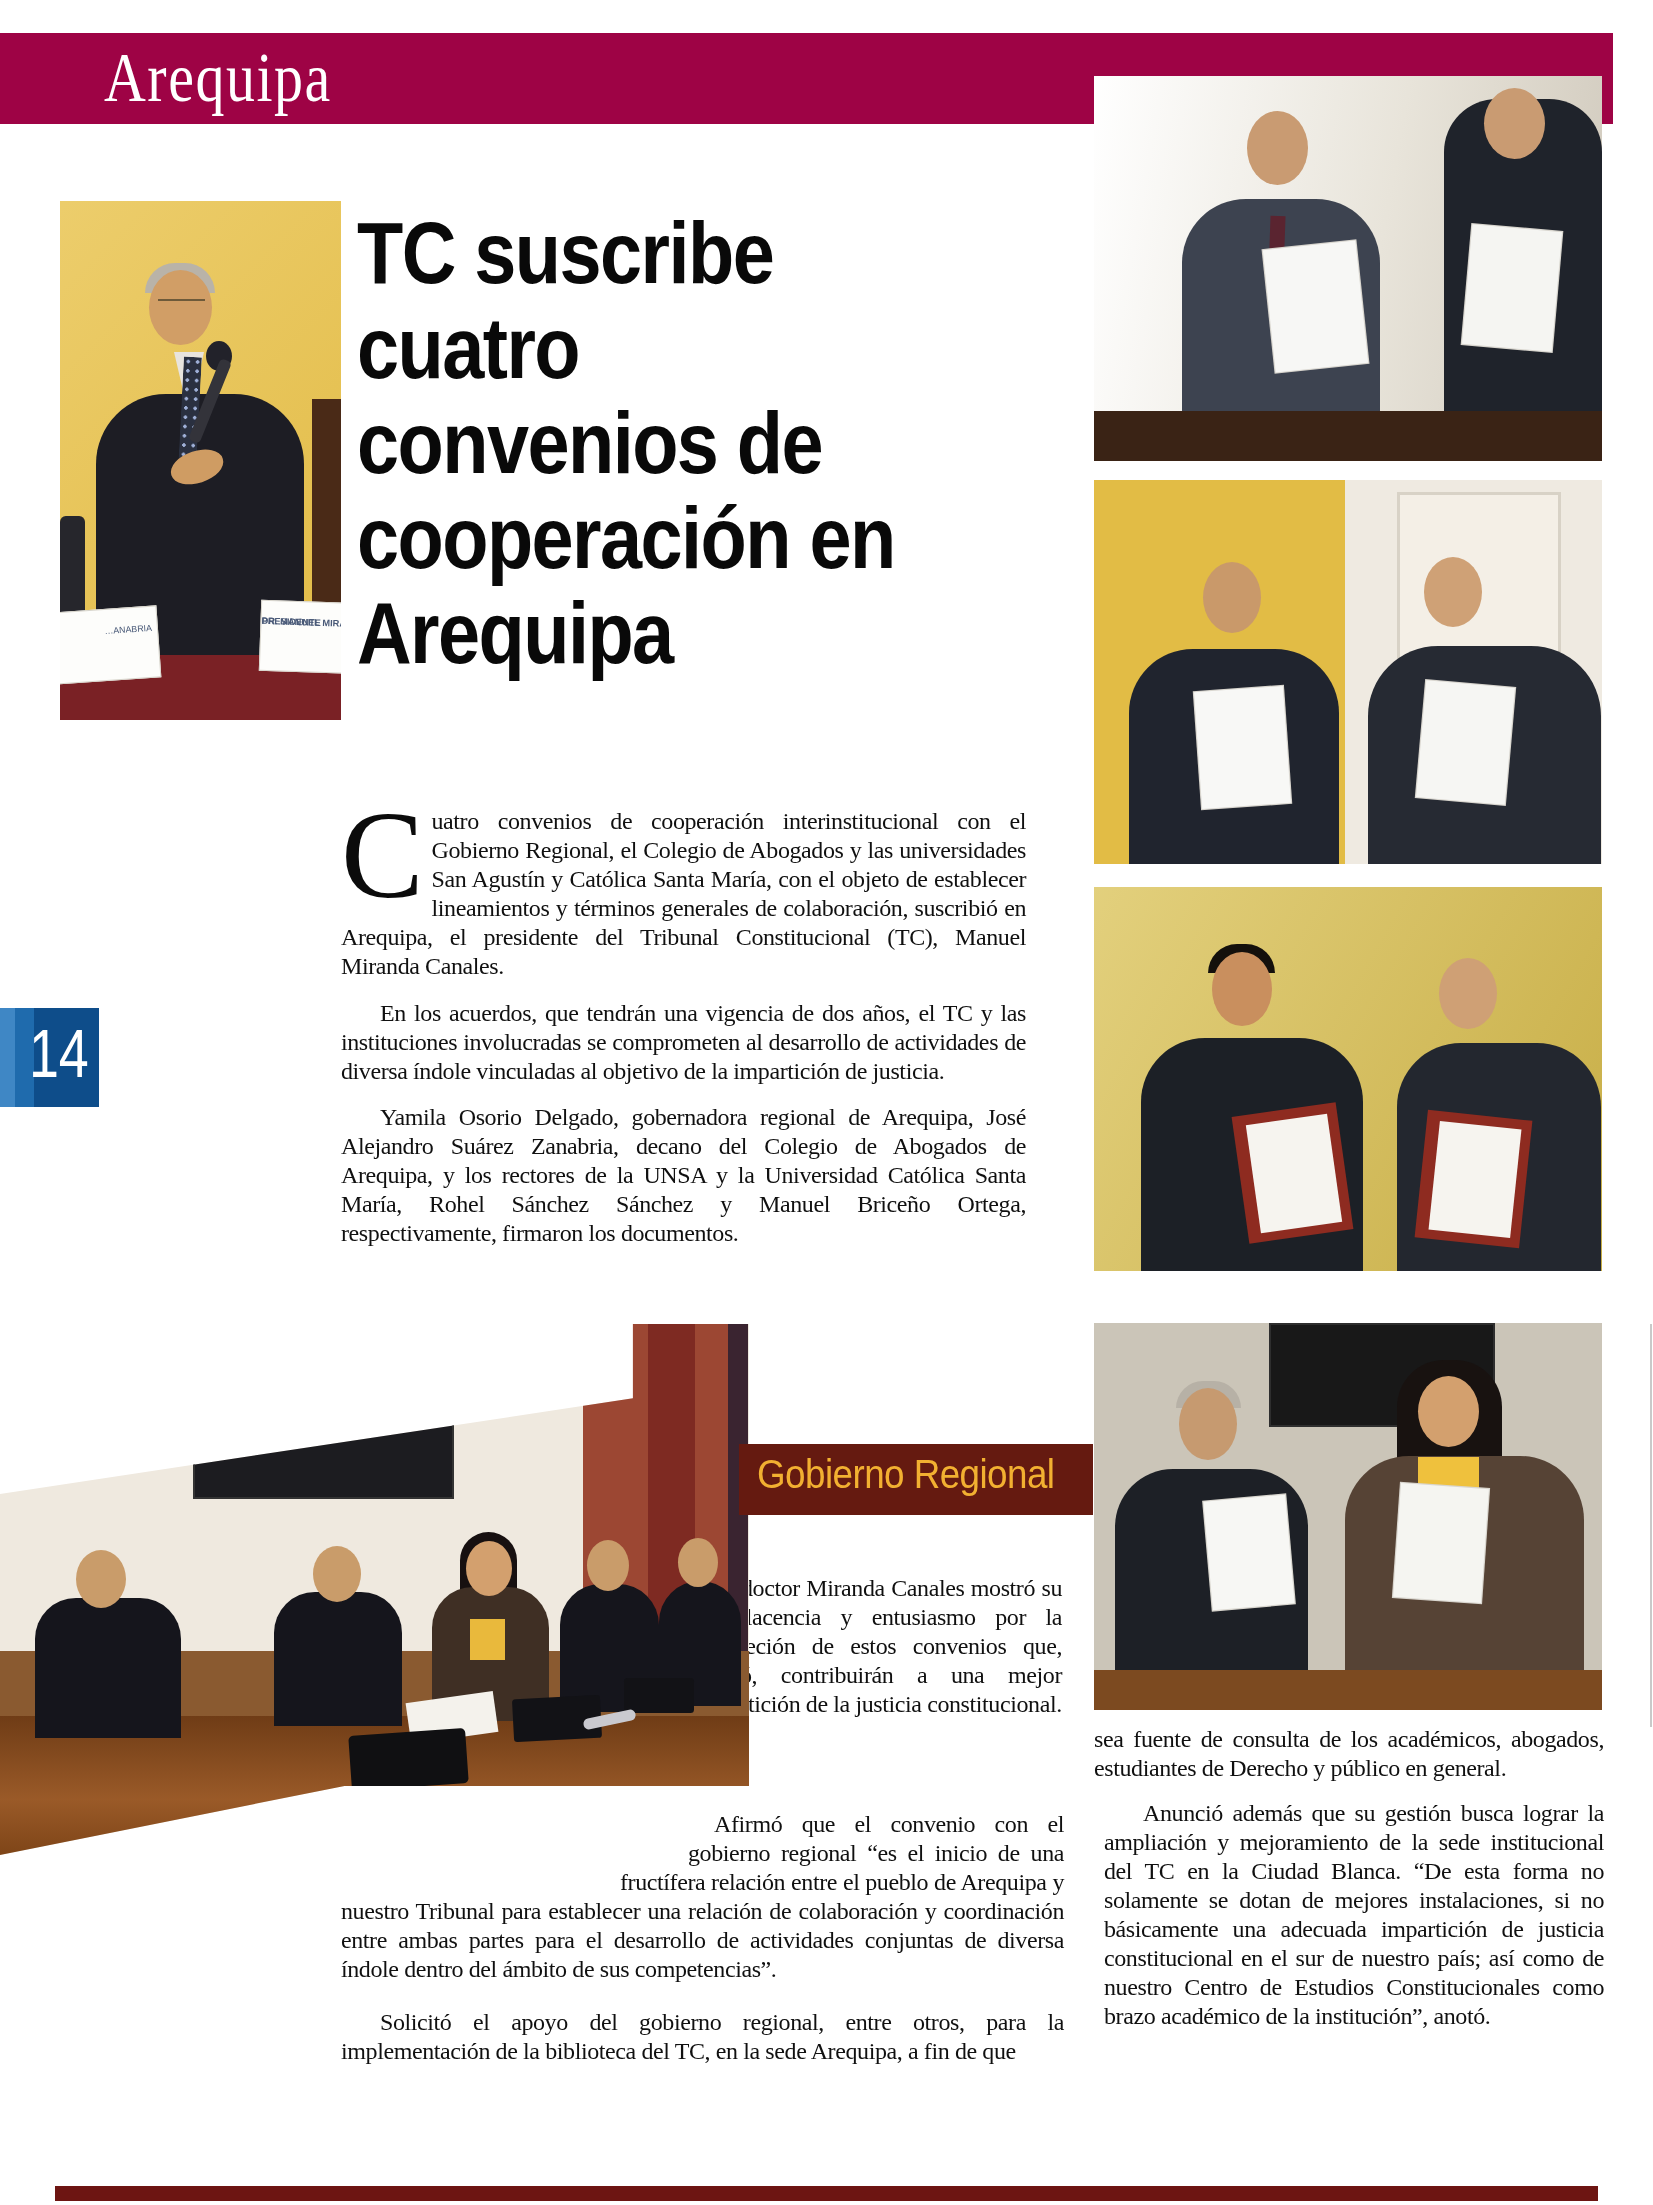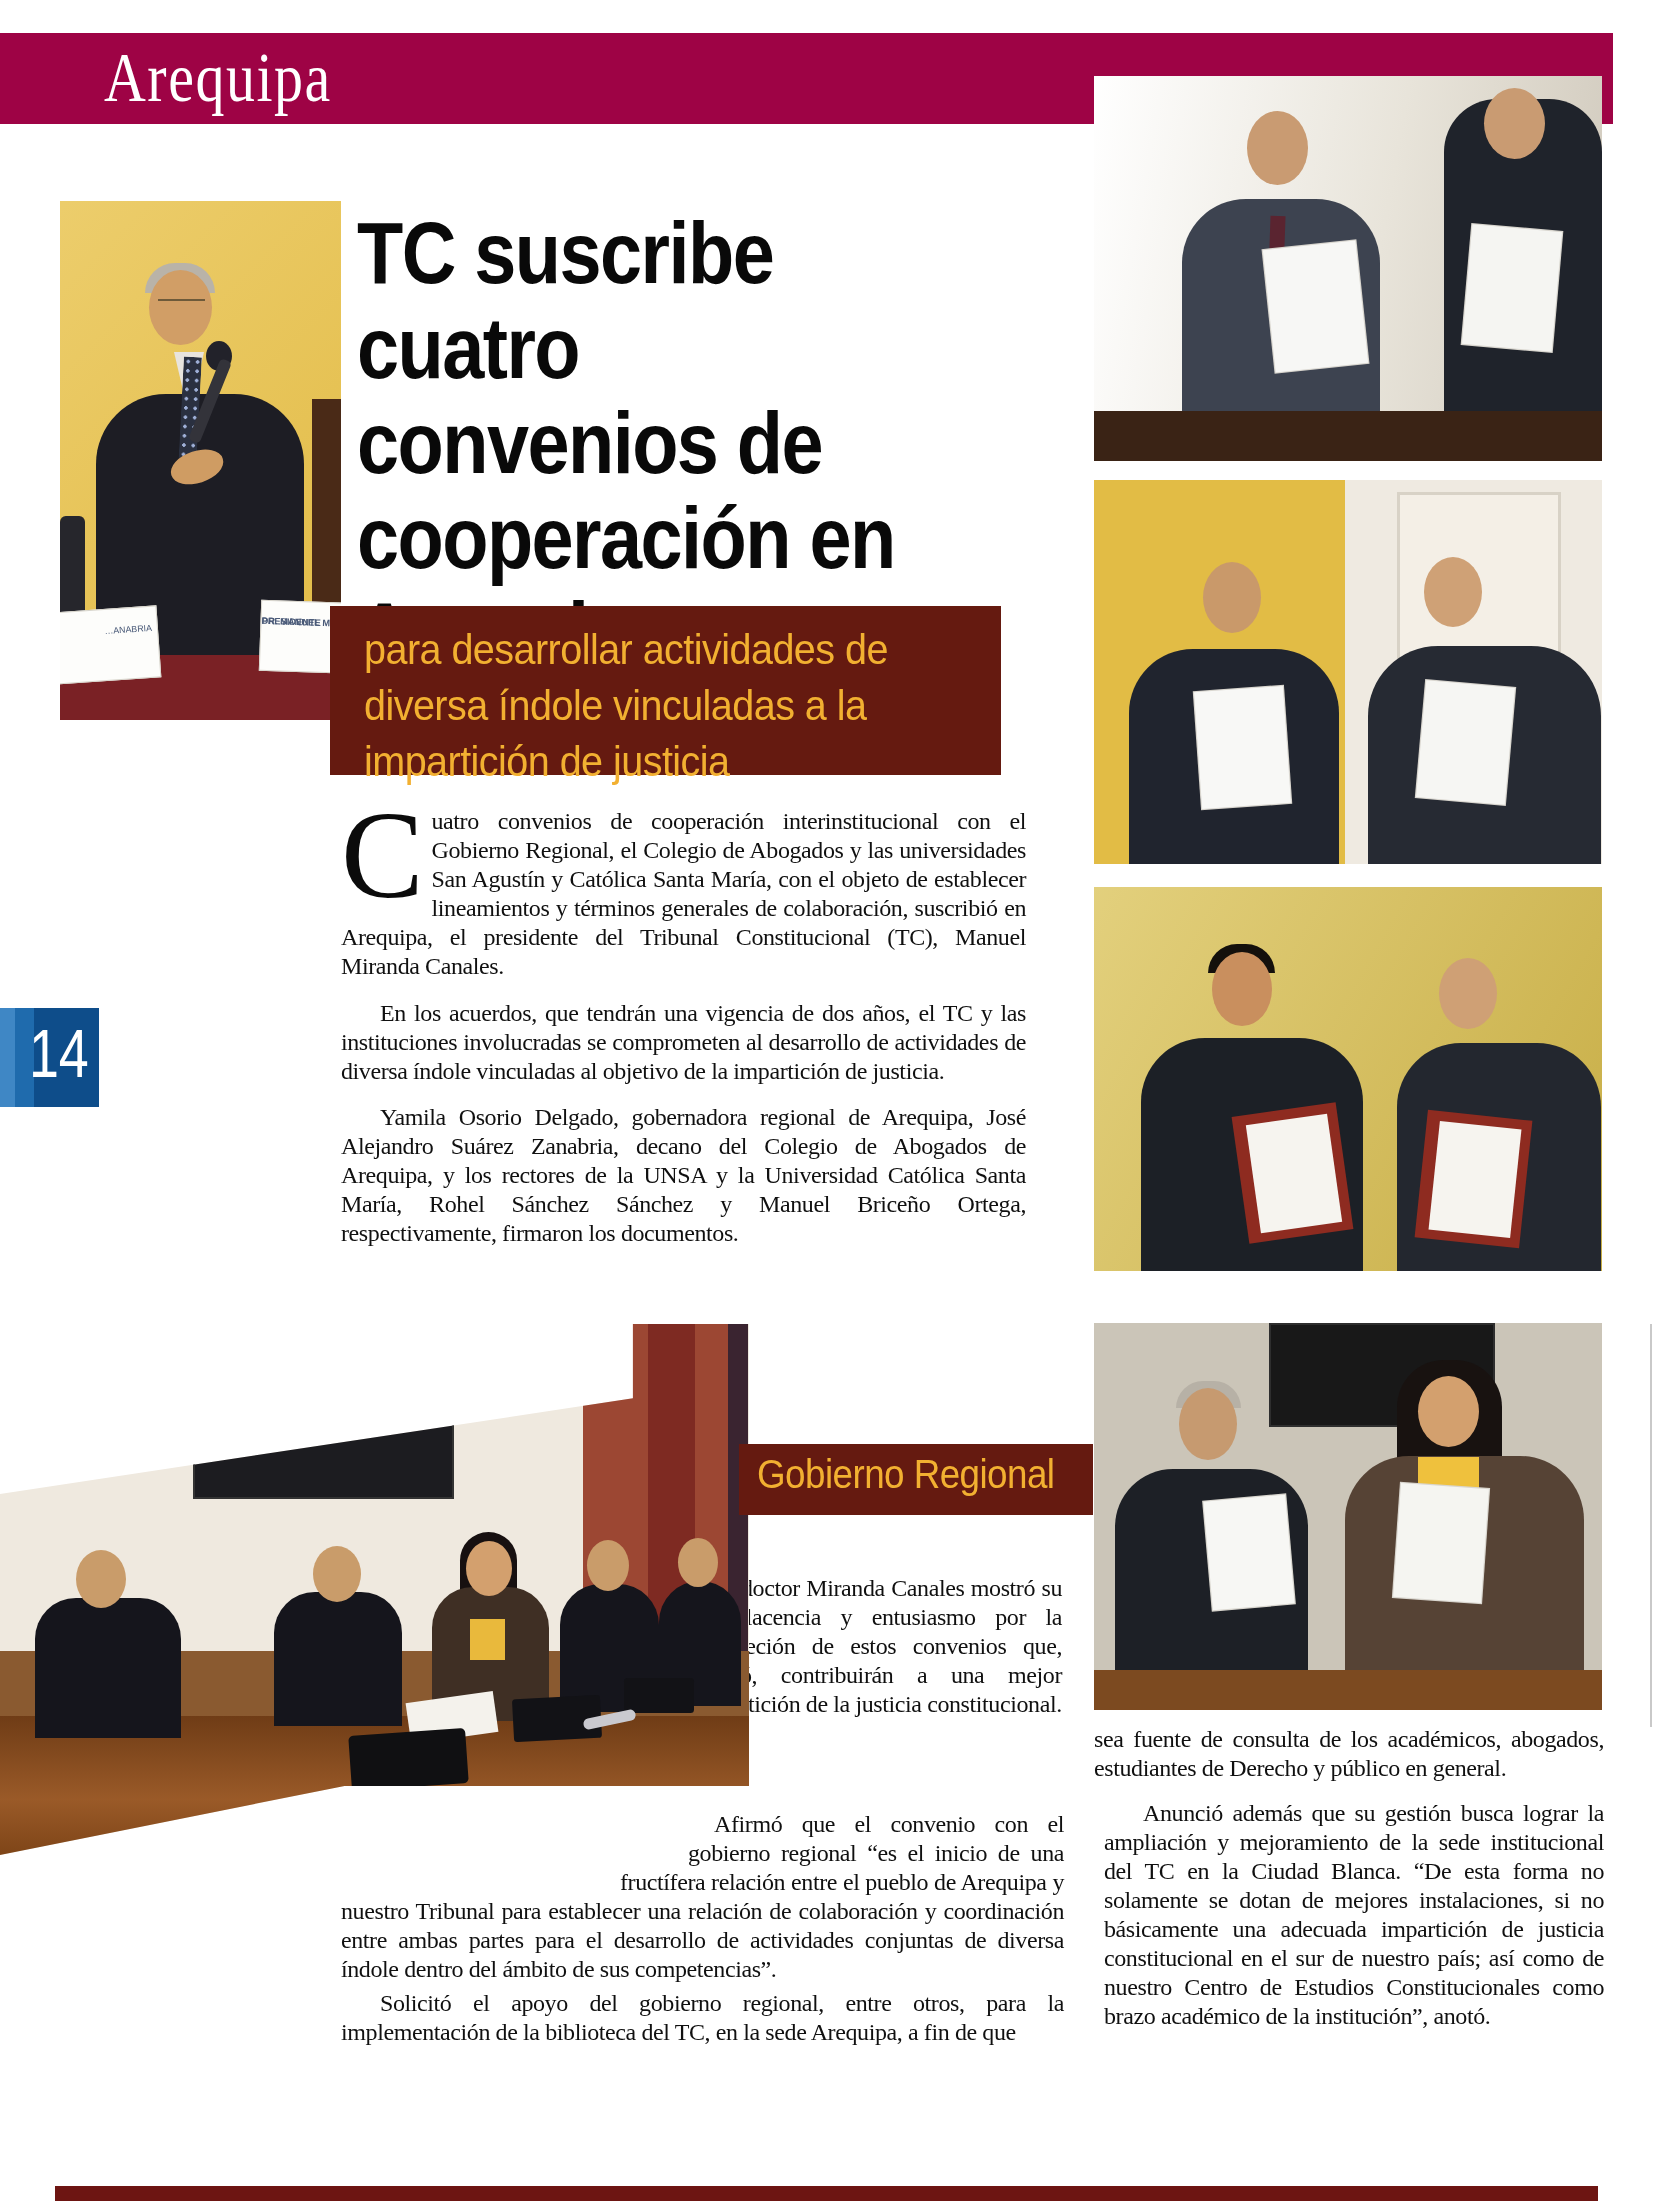--- a/index.html
+++ b/index.html
@@ -33,21 +33,21 @@
   .dropcap{float:left;font-size:124px;line-height:89px;padding:3.5px 8.2px 0 0;
     font-family:"Liberation Serif",serif;color:#0b0b0b;}
 
   #col-mid{left:694px;top:1574px;width:368px;}
   #col-mid p{margin:0;text-indent:20px;}
 
   #col-wrap{left:341px;top:1810px;width:723px;}
   #col-wrap .sp{float:left;clear:left;height:29px;}
   #sp1{width:373px;} #sp2{width:347px;} #sp3{width:279px;}
   #col-wrap p{margin:0;}
-  #col-wrap p.second{margin-top:5px;text-indent:39px;}
+  #col-wrap p.second{margin-top:24px;text-indent:39px;}
 
   #col-right{left:1094px;top:1725px;width:510px;}
   #col-right p{margin:0 0 16.3px 0;}
   #col-right p.ind{text-indent:39px;margin-left:10px;}
 
   
   #pagenum{left:0;top:1008px;width:99px;height:99px;
     background:linear-gradient(90deg,#3f87c5 0%,#3f87c5 15%,#1f6bad 15%,#1f6bad 34%,#0e4d8a 34%,#0e4d8a 100%);}
   #pagenum span{position:absolute;right:10.5px;top:5.8px;color:#ffffff;
     font-family:"Liberation Sans",sans-serif;font-size:69px;transform:scaleX(.78);
@@ -212,23 +212,20 @@
     </div>
   </div>
 
   <div class="abs" id="headline">
     <div>TC suscribe cuatro</div>
     <div>convenios de</div>
     <div>cooperación en</div>
     <div>Arequipa</div>
   </div>
 
-  <div class="abs" id="subtitle-box">
-    <div class="sub">para desarrollar actividades de diversa índole vinculadas a la impartición de justicia</div>
-  </div>
 
   <div class="abs bodytext" id="col-main">
     <p><span class="dropcap">C</span><span>uatro convenios de cooperación interinstitucional con el Gobierno Regional, el Colegio de Abogados y las universidades San Agustín y Católica Santa María, con el objeto de establecer lineamientos y términos generales de colaboración, suscribió en Arequipa, el presidente del Tribunal Constitucional (TC), Manuel Miranda Canales.</span></p>
     <p class="ind">En los acuerdos, que tendrán una vigencia de dos años, el TC y las instituciones involucradas se comprometen al desarrollo de actividades de diversa índole vinculadas al objetivo de la impartición de justicia.</p>
     <p class="ind">Yamila Osorio Delgado, gobernadora regional de Arequipa, José Alejandro Suárez Zanabria, decano del Colegio de Abogados de Arequipa, y los rectores de la UNSA y la Universidad Católica Santa María, Rohel Sánchez Sánchez y Manuel Briceño Ortega, respectivamente, firmaron los documentos.</p>
   </div>
 
   <div class="abs" id="pagenum">
     <span>14</span>
   </div>

